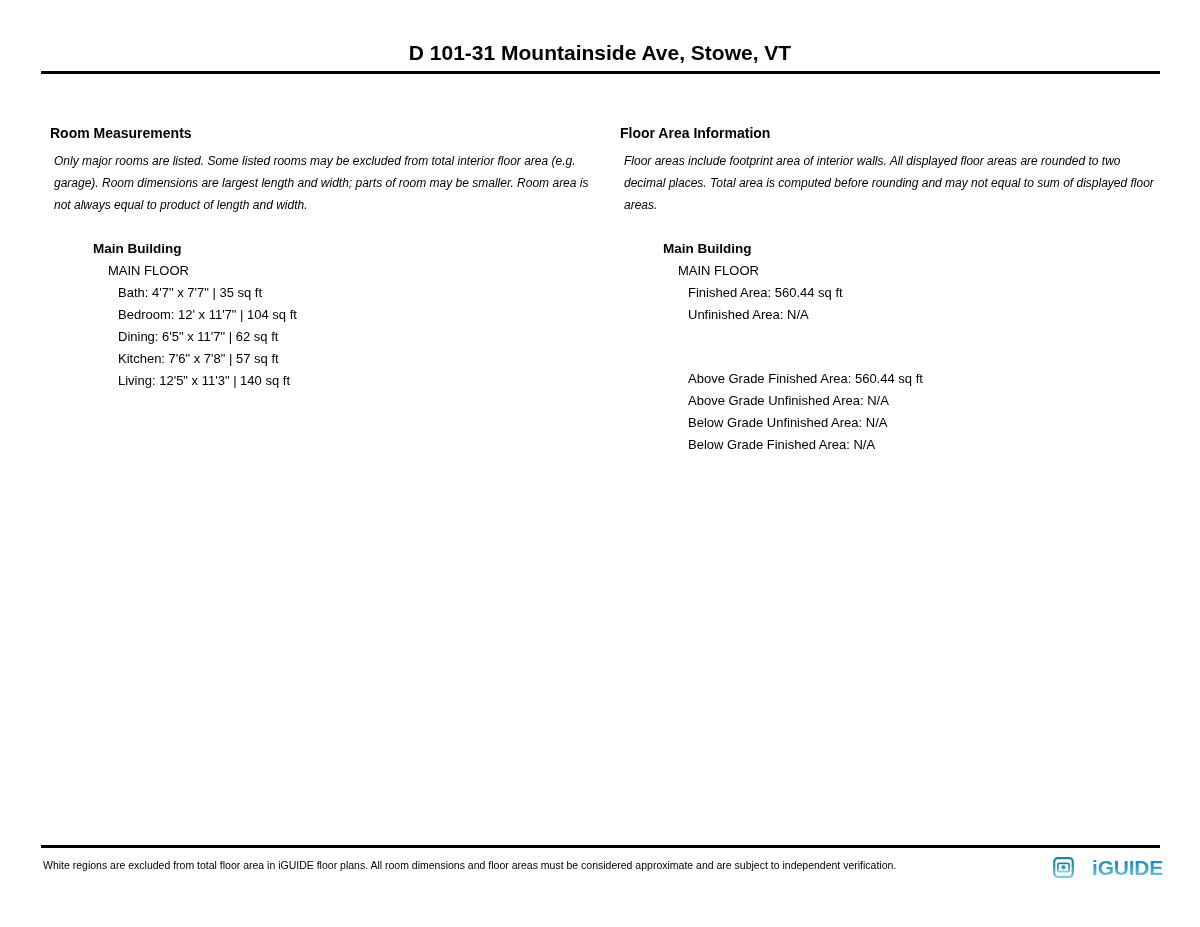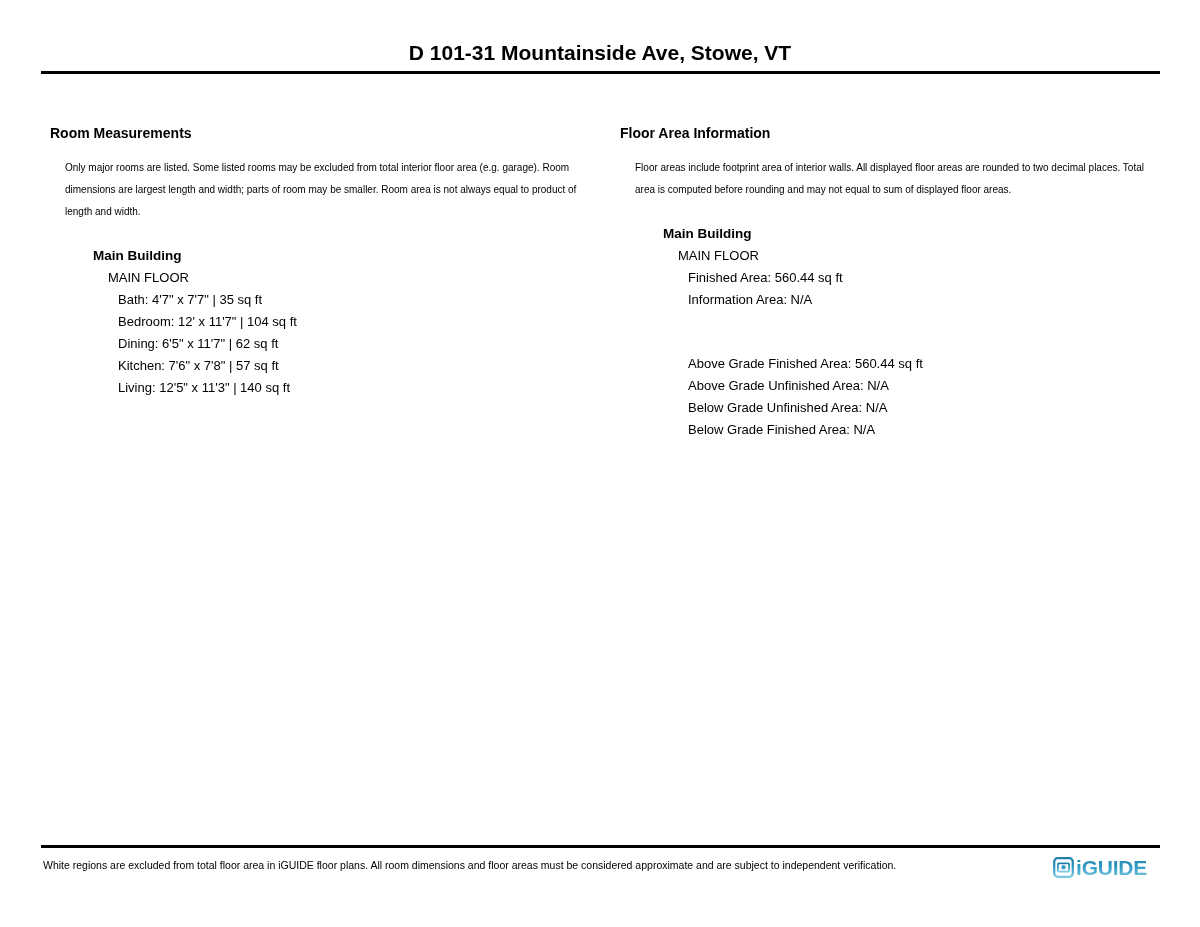--- a/index.html
+++ b/index.html
@@ -60,23 +60,24 @@
   .col-left  { left: 50px;  width: 545px; }
   .col-right { left: 620px; width: 545px; }
 
   .section-heading {
     font-size: 14px;
     font-weight: bold;
     line-height: 18px;
     margin: 0 0 8px 0;
   }
   .section-note {
-    font-size: 10px;
-    line-height: 22px;
-    margin: 15px;
+    font-size: 12px;
+    line-height: 22px;
+    margin: 4px;
+    font-style: italic;
   }
 
   .group {
     margin-top: 22px;
   }
   .group.spaced {
     margin-top: 42px;
   }
   .group-title {
     font-size: 13.5px;
@@ -119,21 +120,21 @@
     font-size: 10.5px;
     font-weight: normal;
     line-height: 14px;
   }
   .brand {
     position: absolute;
     left: 1053px;
     top: 857px;
     display: flex;
     align-items: center;
-    gap: 2px;
+    gap: 18px;
   }
   .brand-icon {
     width: 21px;
     height: 21px;
     display: block;
   }
   .brand-word {
     font-size: 21px;
     font-weight: bold;
     letter-spacing: -0.2px;
@@ -174,21 +175,21 @@
 
   <div class="col col-right">
     <div class="section-heading">Floor Area Information</div>
     <p class="section-note">Floor areas include footprint area of interior walls. All displayed floor areas are rounded to two decimal places. Total area is computed before rounding and may not equal to sum of displayed floor areas.</p>
 
     <div class="group">
       <div class="group-title">Main Building</div>
       <div class="group-sub">MAIN FLOOR</div>
       <ul class="group-list">
         <li>Finished Area: 560.44 sq ft</li>
-        <li>Information Area: N/A</li>
+        <li>Unfinished Area: N/A</li>
       </ul>
     </div>
 
     <div class="group spaced">
       <ul class="group-list">
         <li>Above Grade Finished Area: 560.44 sq ft</li>
         <li>Above Grade Unfinished Area: N/A</li>
         <li>Below Grade Unfinished Area: N/A</li>
         <li>Below Grade Finished Area: N/A</li>
       </ul>

